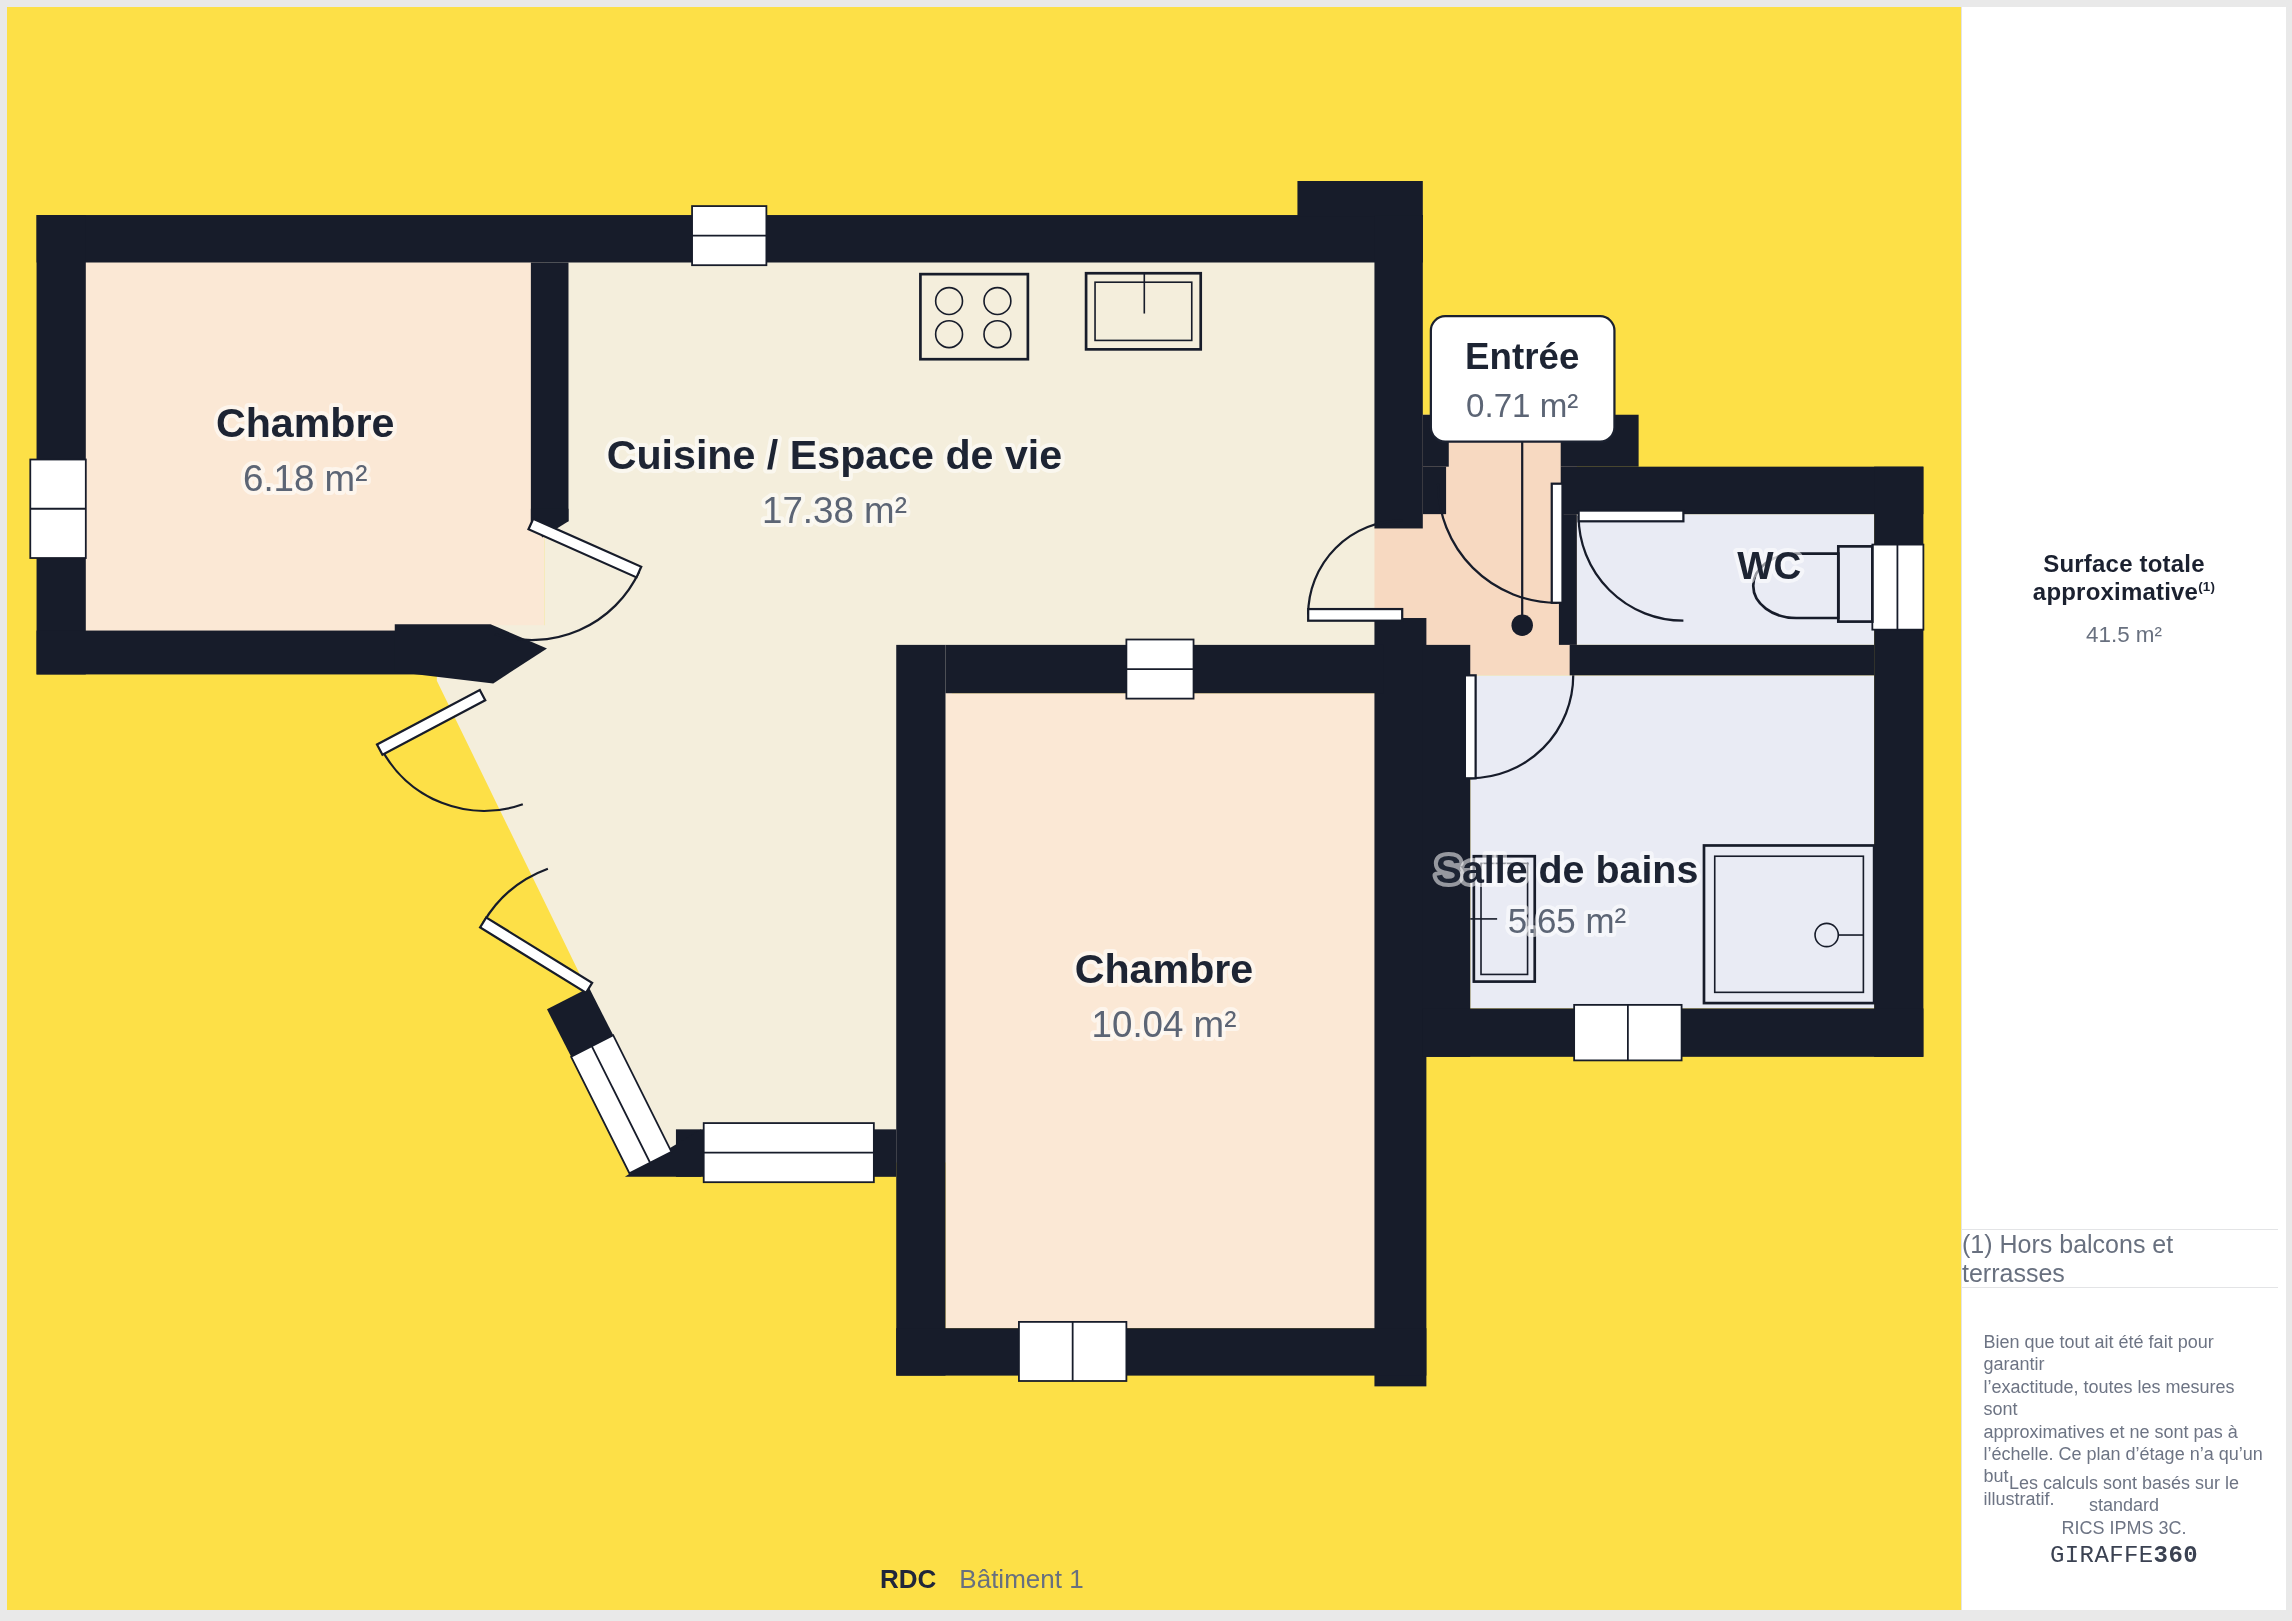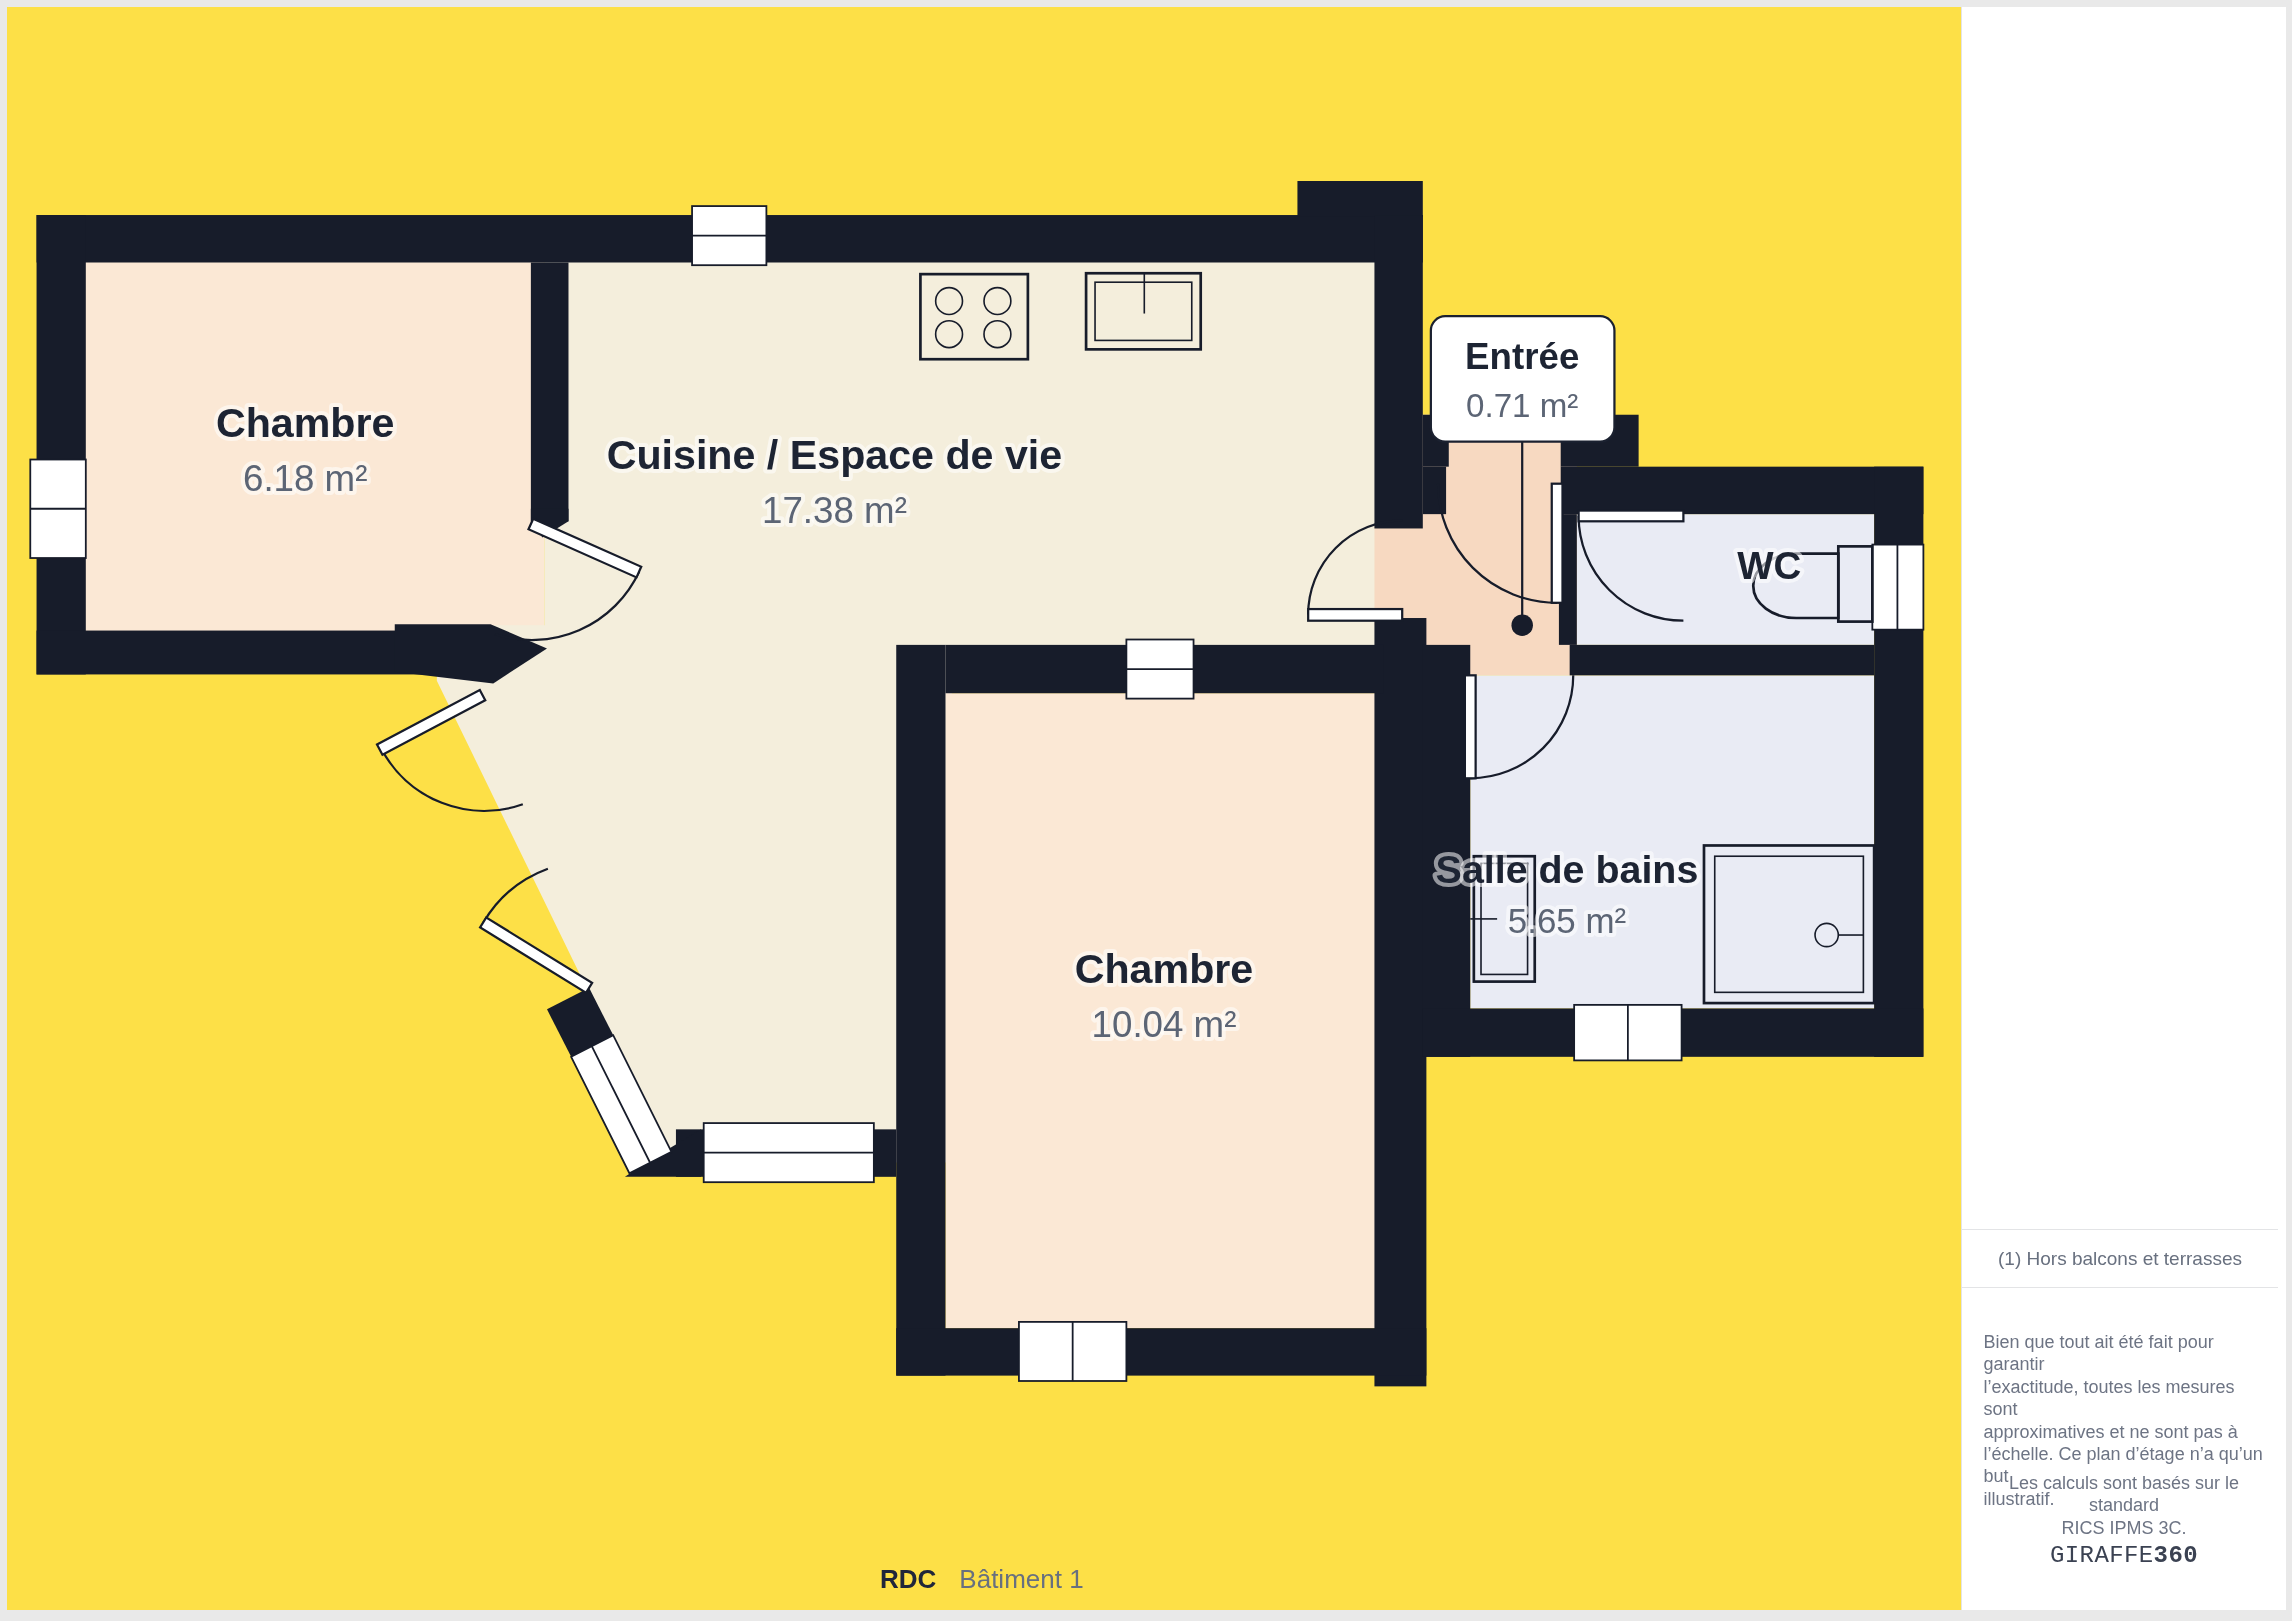--- a/index.html
+++ b/index.html
@@ -83,21 +83,21 @@
   }
   .surface-title sup{font-size:13.4px;font-weight:700;}
   .surface-value{
     margin-top:16px;font-size:22.4px;color:var(--side-gray);
   }
   .footnote-block{
     position:absolute;top:1222px;left:0;right:8px;height:59px;
     border-top:0.9px solid var(--hairline);
     border-bottom:0.9px solid var(--hairline);
     display:flex;align-items:center;justify-content:center;
-    font-size:19px;color:var(--side-gray);
+    font-size:25px;color:var(--side-gray);
   }
   .disclaimer-block{
     position:absolute;top:1324px;left:21.5px;right:21.5px;
     font-size:18px;line-height:22.4px;color:#6d7484;
     white-space:pre-line;
   }
   .standard-block{
     position:absolute;top:1465px;left:21.5px;right:21.5px;
     text-align:center;font-size:18px;line-height:22.4px;color:#6d7484;
     white-space:pre-line;
@@ -274,20 +274,26 @@
       </g>
     </svg>
 
     <div class="plan-footer">
       <span class="floor">RDC</span>
       <span class="building">Bâtiment 1</span>
     </div>
   </div>
 
   <div class="sidebar">
+    <div class="surface-block">
+      <div class="surface-title">
+        <span>Surface totale approximative</span><sup>(1)</sup>
+      </div>
+      <div class="surface-value">41.5 m²</div>
+    </div>
 
     <div class="footnote-block">(1) Hors balcons et terrasses</div>
 
     <div class="disclaimer-block">Bien que tout ait été fait pour garantir
 l’exactitude, toutes les mesures sont
 approximatives et ne sont pas à
 l’échelle. Ce plan d’étage n’a qu’un but
 illustratif.</div>
 
     <div class="standard-block">Les calculs sont basés sur le standard

